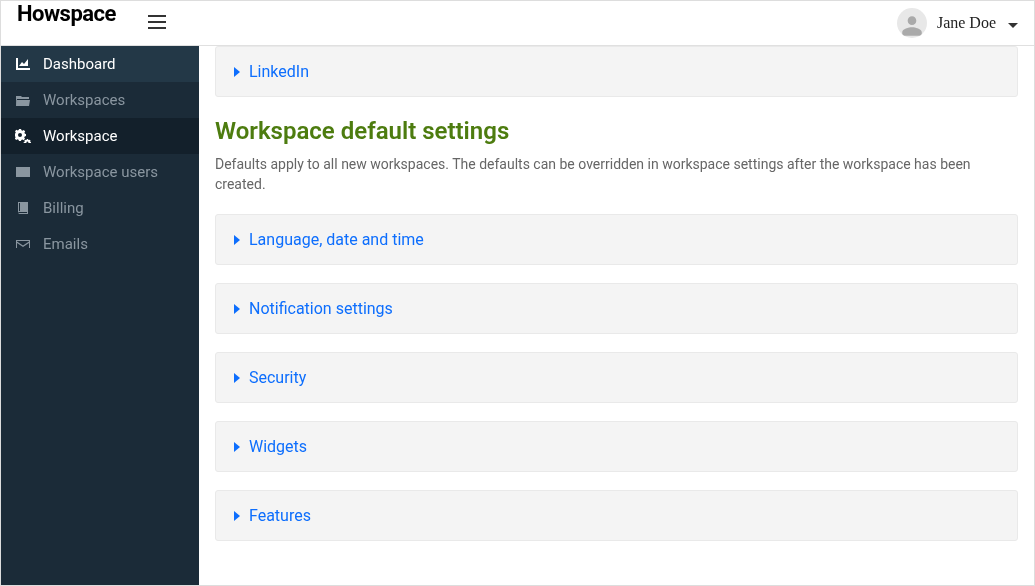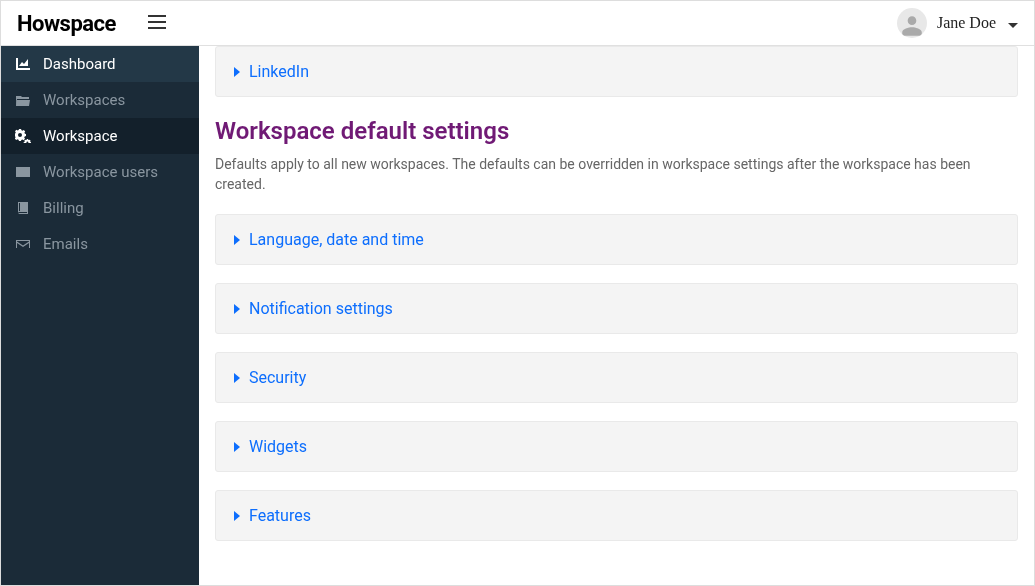--- a/index.html
+++ b/index.html
@@ -12,22 +12,21 @@
       background: #fff;
       color: #333;
       border: 1px solid #ddd;
       width: 1035px;
       height: 586px;
       overflow: hidden;
     }
     .header {
       height: 45px;
       display: flex;
-      align-items: center;
-      padding: 12px 16px;
+      padding: 0 16px;
       border-bottom: 1px solid #e0e0e0;
       background: #fff;
     }
     .logo {
       font-size: 22px;
       font-weight: 700;
       letter-spacing: -0.5px;
       color: #000;
       margin-right: 28px;
     }
@@ -136,21 +135,21 @@
       gap: 8px;
       color: #0d6efd;
       font-size: 16px;
     }
     .accordion-caret {
       color: #0d6efd;
     }
     .section-heading {
       font-size: 24px;
       font-weight: 600;
-      color: #701a75;
+      color: #4d7c0f;
       margin-top: 20px;
       margin-bottom: 10px;
     }
     .section-desc {
       font-size: 14px;
       color: #666;
       margin-bottom: 20px;
       line-height: 1.4;
     }
     .top-accordion {

